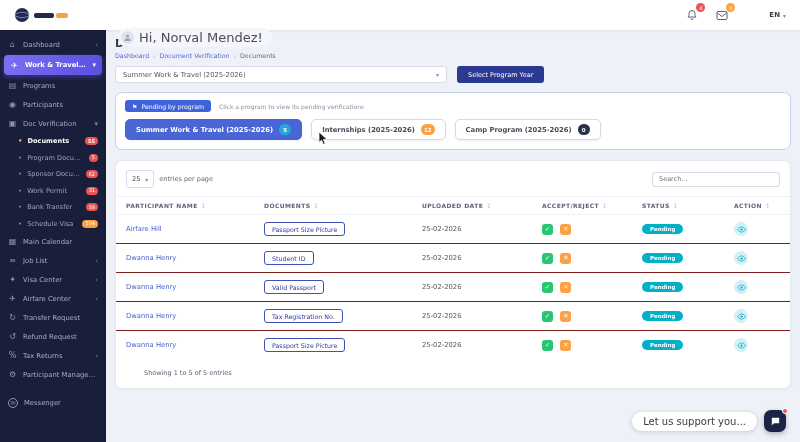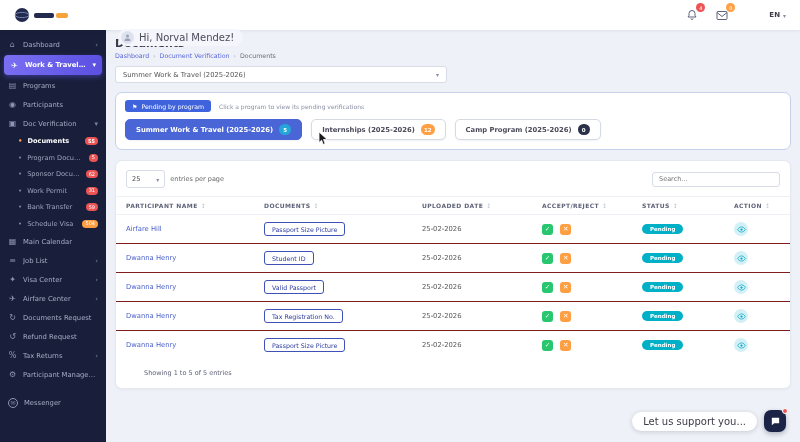--- a/index.html
+++ b/index.html
@@ -8,21 +8,21 @@
 
   
   .topbar { position:absolute; top:0; left:0; width:800px; height:30px; background:#fff;
             box-shadow:0 1px 3px rgba(20,30,60,.08); display:flex; align-items:center;
             padding:0 14px; z-index:30; }
   .logo { display:flex; align-items:center; gap:4px; width:92px; }
   .logo-word { display:flex; gap:2px; align-items:center; }
   .logo-word .w1 { display:block; width:20px; height:5px; background:#222a4d; border-radius:2px; }
   .logo-word .w2 { display:block; width:12px; height:5px; background:#f5a33b; border-radius:2px; }
   .greet { display:flex; align-items:center; gap:5px; background:#f4f6fb; border-radius:12px;
-           padding:2px 9px 2px 3px; font-size:10px; color:#4b4b5a; margin-left:12px;margin-top:45px; }
+           padding:2px 9px 2px 3px; font-size:13px; color:#4b4b5a; margin-left:12px;margin-top:45px; }
   .avatar { width:13px; height:13px; border-radius:50%; background:#dde2ee; display:flex;
             align-items:center; justify-content:center; overflow:hidden; }
   .top-right { margin-left:auto; display:flex; align-items:center; gap:16px; }
   .icon-btn { position:relative; width:14px; height:14px; display:flex; align-items:center; justify-content:center; cursor:pointer; }
   .badge { position:absolute; top:-5px; right:-6px; min-width:9px; height:9px; border-radius:5px;
            color:#fff; font-size:5px; display:flex; align-items:center; justify-content:center; padding:0 2px; }
   .badge.red { background:#ea5455; }
   .badge.orange { background:#ff9f43; }
   .lang { font-size:7px; font-weight:bold; color:#3b3b4a; display:flex; align-items:center; gap:3px; cursor:pointer;margin-left:24px; }
   .chev { font-size:6px; color:#8a8fa3; }
@@ -83,21 +83,21 @@
             display:inline-flex; align-items:center; justify-content:center; padding:0 3px; font-weight:bold; }
   .tab-badge.b-info { background:#24a7d8; }
   .tab-badge.b-orange { background:#ff9f43; }
   .tab-badge.b-dark { background:#2a3148; }
 
   .table-panel { margin-top:10px; background:#fff; border:1px solid #e4e8f0; border-radius:7px;
             padding-top:9px; box-shadow:0 1px 3px rgba(20,30,60,.04); }
   .table-controls { display:flex; align-items:center; justify-content:space-between; padding:0 10px; }
   .entries { display:flex; align-items:center; gap:5px; }
   .entries-select { border:1px solid #d8dce6; border-radius:3px; height:15px; display:flex;
-            align-items:center; gap:16px; padding:8px 5px; font-size:6.5px; color:#444; cursor:pointer; }
+            align-items:center; gap:5px; padding:8px 5px; font-size:6.5px; color:#444; cursor:pointer; }
   .entries-label { font-size:6.5px; color:#666; }
   .search { width:128px; height:15px; border:1px solid #d8dce6; border-radius:3px; font-size:6.5px;
             padding:0 6px; color:#555; outline:none; font-family:inherit; }
   table { width:100%; border-collapse:collapse; table-layout:fixed; margin-top:8px; }
   th { text-align:left; font-size:6px; letter-spacing:.4px; color:#5e6278; font-weight:bold;
        padding:5px 10px; border-top:1px solid #edf0f5; border-bottom:1px solid #edf0f5; white-space:nowrap; }
   .sort { color:#c3c7d4; margin-left:3px; font-size:6px; font-weight:normal; }
   td { padding:7px 10px; border-top:1px solid #7f1d1d; font-size:6.8px; vertical-align:middle; }
   tbody tr:first-child td { border-top:none; }
   .name { color:#4a5fc9; cursor:pointer; }
@@ -241,21 +241,21 @@
     <span class="s-label">Visa Center</span>
     <span class="s-chev">›</span>
   </div>
   <div class="s-item">
     <span class="s-ic">✈</span>
     <span class="s-label">Airfare Center</span>
     <span class="s-chev">›</span>
   </div>
   <div class="s-item">
     <span class="s-ic">↻</span>
-    <span class="s-label">Documents Request</span>
+    <span class="s-label">Transfer Request</span>
   </div>
   <div class="s-item">
     <span class="s-ic">↺</span>
     <span class="s-label">Refund Request</span>
   </div>
   <div class="s-item">
     <span class="s-ic">%</span>
     <span class="s-label">Tax Returns</span>
     <span class="s-chev">›</span>
   </div>
@@ -277,20 +277,21 @@
     <span class="bc-link">Document Verification</span>
     <span class="bc-sep">›</span>
     <span class="bc-current">Documents</span>
   </div>
 
   <div class="select-row">
     <div class="program-select">
       <span>Summer Work &amp; Travel (2025-2026)</span>
       <span class="chev">▾</span>
     </div>
+    <button class="btn-primary">Select Program Year</button>
   </div>
 
   <section class="pending-panel">
     <div class="pp-head">
       <button class="pp-btn">
         <span class="pp-flag">⚑</span>
         <span>Pending by program</span>
       </button>
       <span class="pp-hint">Click a program to view its pending verifications</span>
     </div>

